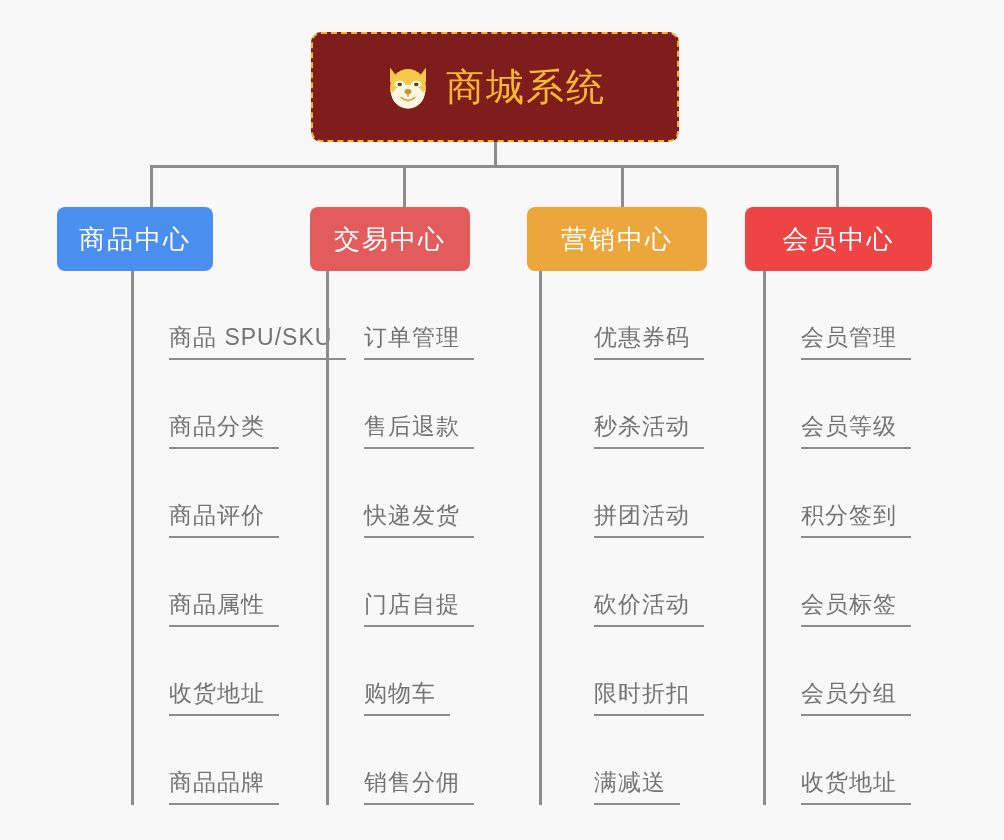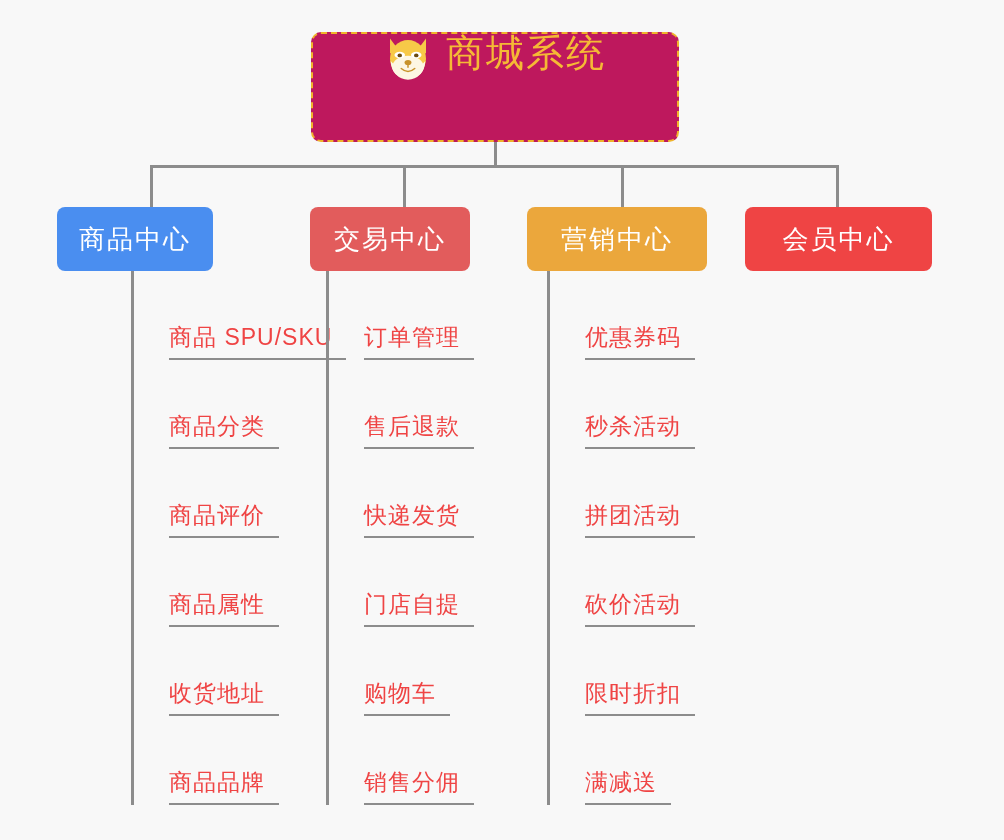--- a/index.html
+++ b/index.html
@@ -19,24 +19,25 @@
   }
 
   
   .root-node {
     position: absolute;
     left: 311px;
     top: 32px;
     width: 368px;
     height: 110px;
     box-sizing: border-box;
-    background: #be185d;
+    background: #7f1d1d;
     border: 2px dashed #f0b429;
     border-radius: 10px;
     display: flex;
+    align-items: center;
     justify-content: center;
     gap: 14px;
   }
   .root-icon {
     width: 48px;
     height: 48px;
     flex: 0 0 auto;
     display: block;
   }
   .root-title {
@@ -89,21 +90,21 @@
     height: 89px;
     display: flex;
     align-items: flex-end;
     padding-left: 38px;
   }
   .item-inner {
     display: inline-block;
     padding: 0 14px 6px 0;
     border-bottom: 2px solid #8c8c8c;
     font-size: 23px;
-    color: #ef4444;
+    color: #737373;
     letter-spacing: 1px;
     white-space: nowrap;
     line-height: 1.25;
   }
 </style>
 </head>
 <body style="background: rgb(248, 248, 248);">
 
 <div id="canvas">
 
@@ -179,21 +180,21 @@
           <span class="item-inner">购物车</span>
         </div>
       <div class="item">
           <span class="item-inner">销售分佣</span>
         </div>
     </div>
   </div>
 
   <div class="column" style="left:527px; width:240px;">
     <div class="col-header" style="width: 180px; background: rgb(235, 167, 60);">营销中心</div>
-    <div class="col-body" style="margin-left:20px;">
+    <div class="col-body" style="margin-left:12px;padding-left:17px;">
       <div class="spine"></div>
       <div class="item">
           <span class="item-inner">优惠券码</span>
         </div>
       <div class="item">
           <span class="item-inner">秒杀活动</span>
         </div>
       <div class="item">
           <span class="item-inner">拼团活动</span>
         </div>
@@ -204,15 +205,36 @@
           <span class="item-inner">限时折扣</span>
         </div>
       <div class="item">
           <span class="item-inner">满减送</span>
         </div>
     </div>
   </div>
 
   <div class="column" style="left:745px; width:240px;">
     <div class="col-header" style="width: 187px; background: #ef4444;">会员中心</div>
+    <div class="col-body" style="margin-left:18px;">
+      <div class="spine"></div>
+      <div class="item">
+          <span class="item-inner">会员管理</span>
+        </div>
+      <div class="item">
+          <span class="item-inner">会员等级</span>
+        </div>
+      <div class="item">
+          <span class="item-inner">积分签到</span>
+        </div>
+      <div class="item">
+          <span class="item-inner">会员标签</span>
+        </div>
+      <div class="item">
+          <span class="item-inner">会员分组</span>
+        </div>
+      <div class="item">
+          <span class="item-inner">收货地址</span>
+        </div>
+    </div>
   </div>
 
 </div>
 
 </body></html>

